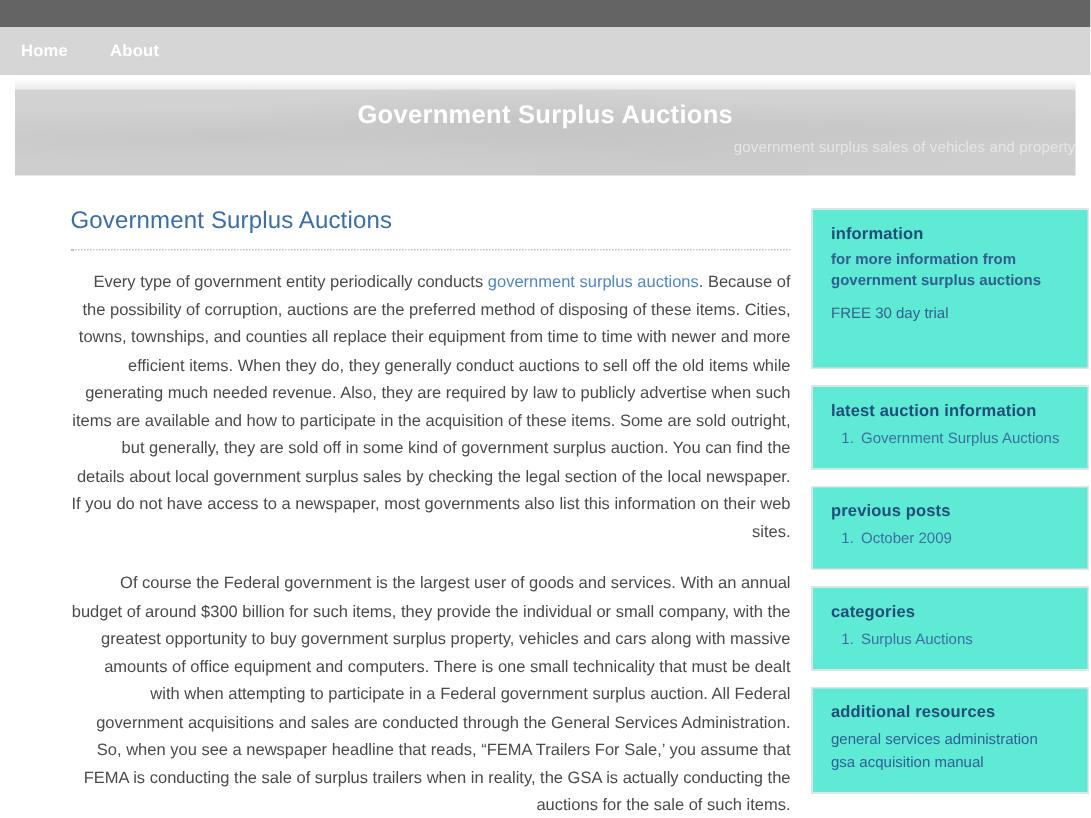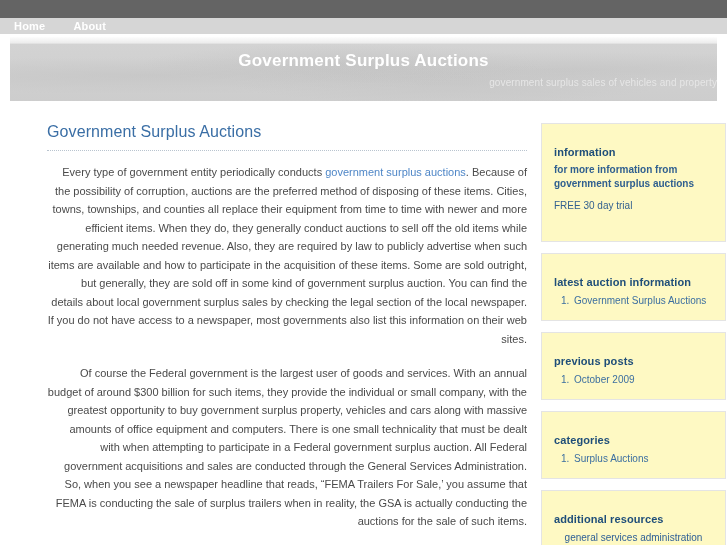--- a/index.html
+++ b/index.html
@@ -18,21 +18,21 @@
   }
 
   
   .topstrip {
     height: 18px;
     background: #646464;
   }
 
   
   .navbar {
-    height: 16px;
+    height: 32px;
     background: #d6d6d6;
     display: flex;
     align-items: center;
     padding-left: 14px;
     box-sizing: border-box;
   }
   .navbar a {
     color: #ffffff;
     font-weight: bold;
     font-size: 11px;
@@ -113,24 +113,24 @@
     color: #4e86c7;
     text-decoration: none;
   }
 
   
   .sidebar {
     width: 185px;
     margin-left: 14px;
   }
   .widget {
-    background: #fef9c3;
+    background: #5eead4;
     border: 1px solid #e4e4e4;
     box-sizing: border-box;
-    padding: 22px 12px 12px 12px;
+    padding: 10px 12px 12px 12px;
     margin-bottom: 11px;
   }
   .widget h3 {
     margin: 0 0 5px 0;
     font-size: 11px;
     font-weight: bold;
     color: #1f4e79;
     letter-spacing: .1px;
   }
   .widget p {
@@ -159,21 +159,20 @@
     color: #3c6fa0;
     text-decoration: none;
   }
   .reslist {
     list-style: none;
     margin: 0;
     padding: 0;
   }
   .reslist li {
     line-height: 14px;
-    text-align: center;
   }
   .reslist li a {
     font-size: 10px;
     color: #2f6096;
     text-decoration: none;
   }
 </style>
 </head>
 <body>
 

